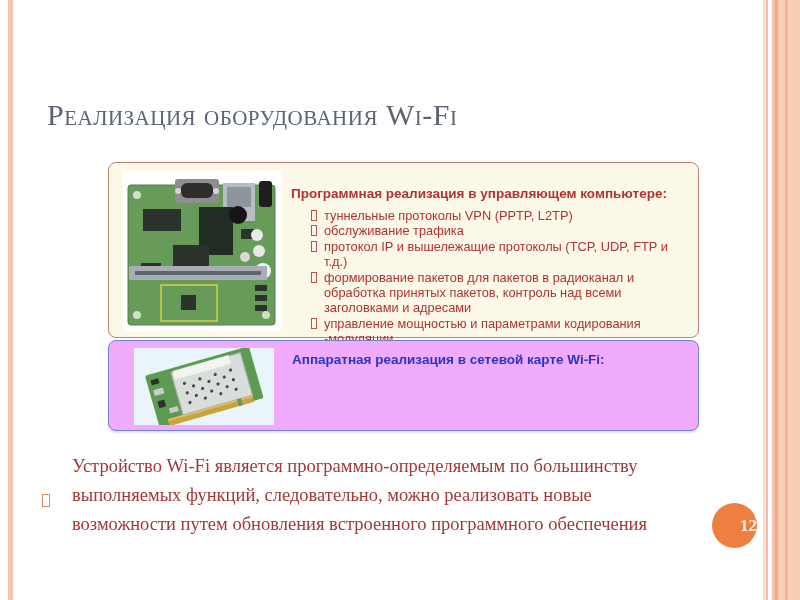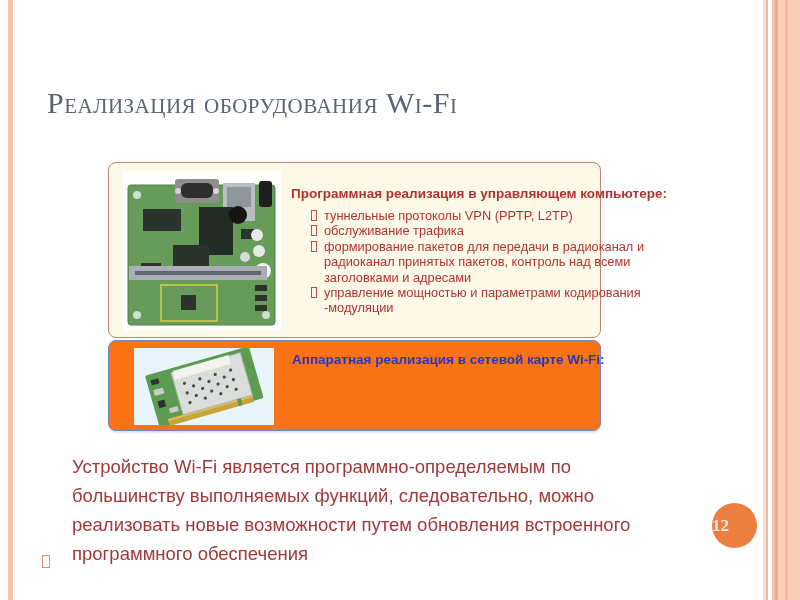--- a/index.html
+++ b/index.html
@@ -14,36 +14,36 @@
   .rs1 { left:763px; width:3px;  background:#F9DFD3; }
   .rs2 { left:766px; width:2px;  background:#F2BDA3; }
   .rs3 { left:772px; width:3px;  background:#F7C2A8; }
   .rs4 { left:775px; width:3px;  background:#F0AB8D; }
   .rs5 { left:778px; width:7px;  background:#FACDB6; }
   .rs6 { left:785px; width:3px;  background:#F2B69B; }
   .rs7 { left:788px; width:12px; background:#FACDB6; }
 
   
   .slide-title {
-    position:absolute; left:47px; top:64px; width:700px;
+    position:absolute; left:47px; top:76px; width:700px;
     font-family:"Liberation Serif", serif;
     font-variant:small-caps;
     font-size:30px; line-height:38px; font-weight:400;
     color:#5B6470; letter-spacing:0.5px;
   }
 
   
-  .content-box { position:absolute; left:108px; width:493px; border-radius:8px; box-sizing:border-box; }
+  .content-box { position:absolute; left:108px; width:591px; border-radius:8px; box-sizing:border-box; }
   .box-software {
     top:162px; height:176px;
     background:#FCF9E8; border:1px solid #C0816F;
   }
   .box-hardware {
     top:340px; height:91px;
-    background:#f97316; border:1px solid #7083CC;
+    background:#f0abfc; border:1px solid #7083CC;
     box-shadow:0 2px 2px rgba(120,140,200,0.25);
   }
   .photo { position:absolute; overflow:hidden; }
   .photo-board { left:14px; top:8px; width:158px; height:160px; background:#ffffff; }
   .photo-card  { left:25px; top:7px;  width:140px; height:77px; background:#EAF5FB; }
 
   .box-text { position:absolute; }
   .box-software .box-text { left:182px; top:22px; width:400px; color:#B03331; }
   .box-hardware .box-text { left:183px; top:10px; width:400px; color:#2B35C0; }
   .box-header { font-weight:bold; font-size:13.5px; line-height:17px; }
@@ -52,35 +52,35 @@
   .tofu {
     flex:0 0 auto; display:inline-block;
     width:4px; height:9px;
     border:1px solid currentColor; opacity:0.85;
     margin:2px 7px 0 0;
   }
 
   
   .footer-note {
     position:absolute; left:40px; top:452px; width:620px;
-    display:flex; align-items:flex-end;
-    font-family:Liberation Sans, sans-serif;
+    display:flex; align-items:center;
+    font-family:Liberation Serif, serif;
     font-size:18.5px; line-height:29px; color:#A23937;
   }
   .footer-note .tofu-big {
     flex:0 0 auto; width:6px; height:11px;
     border:1px solid #DC8A6B; margin:9px 22px 0 2px;
   }
 
   
   .page-badge {
     position:absolute; left:712px; top:503px;
     width:45px; height:45px; border-radius:50%;
     background:#ED8040;
-    display:flex; align-items:center; justify-content:flex-start;
+    display:flex; align-items:center; justify-content:flex-end;
     font-family:"Liberation Serif", serif;
     font-size:17px; font-weight:bold; color:#FDEFE6;
   }
 </style>
 </head>
 <body>
 
 <div class="vstripe stripe-left"></div>
 <div class="vstripe rs1"></div>
 <div class="vstripe rs2"></div>
@@ -143,21 +143,25 @@
       <li>
           <span class="tofu"></span>
           <span>туннельные протоколы VPN (PPTP, L2TP)</span>
         </li>
       <li>
           <span class="tofu"></span>
           <span>обслуживание трафика</span>
         </li>
       <li>
           <span class="tofu"></span>
-          <span>формирование пакетов для передачи в радиоканал и радиоканал принятых пакетов, контроль над всеми заголовками и адресами</span>
+          <span>протокол IP и вышележащие протоколы (TCP, UDP, FTP и т.д.)</span>
+        </li>
+      <li>
+          <span class="tofu"></span>
+          <span>формирование пакетов для пакетов в радиоканал и обработка принятых пакетов, контроль над всеми заголовками и адресами</span>
         </li>
       <li>
           <span class="tofu"></span>
           <span>управление мощностью и параметрами кодирования -модуляции</span>
         </li>
     </ul>
   </div>
 </div>
 
 <div class="content-box box-hardware">

